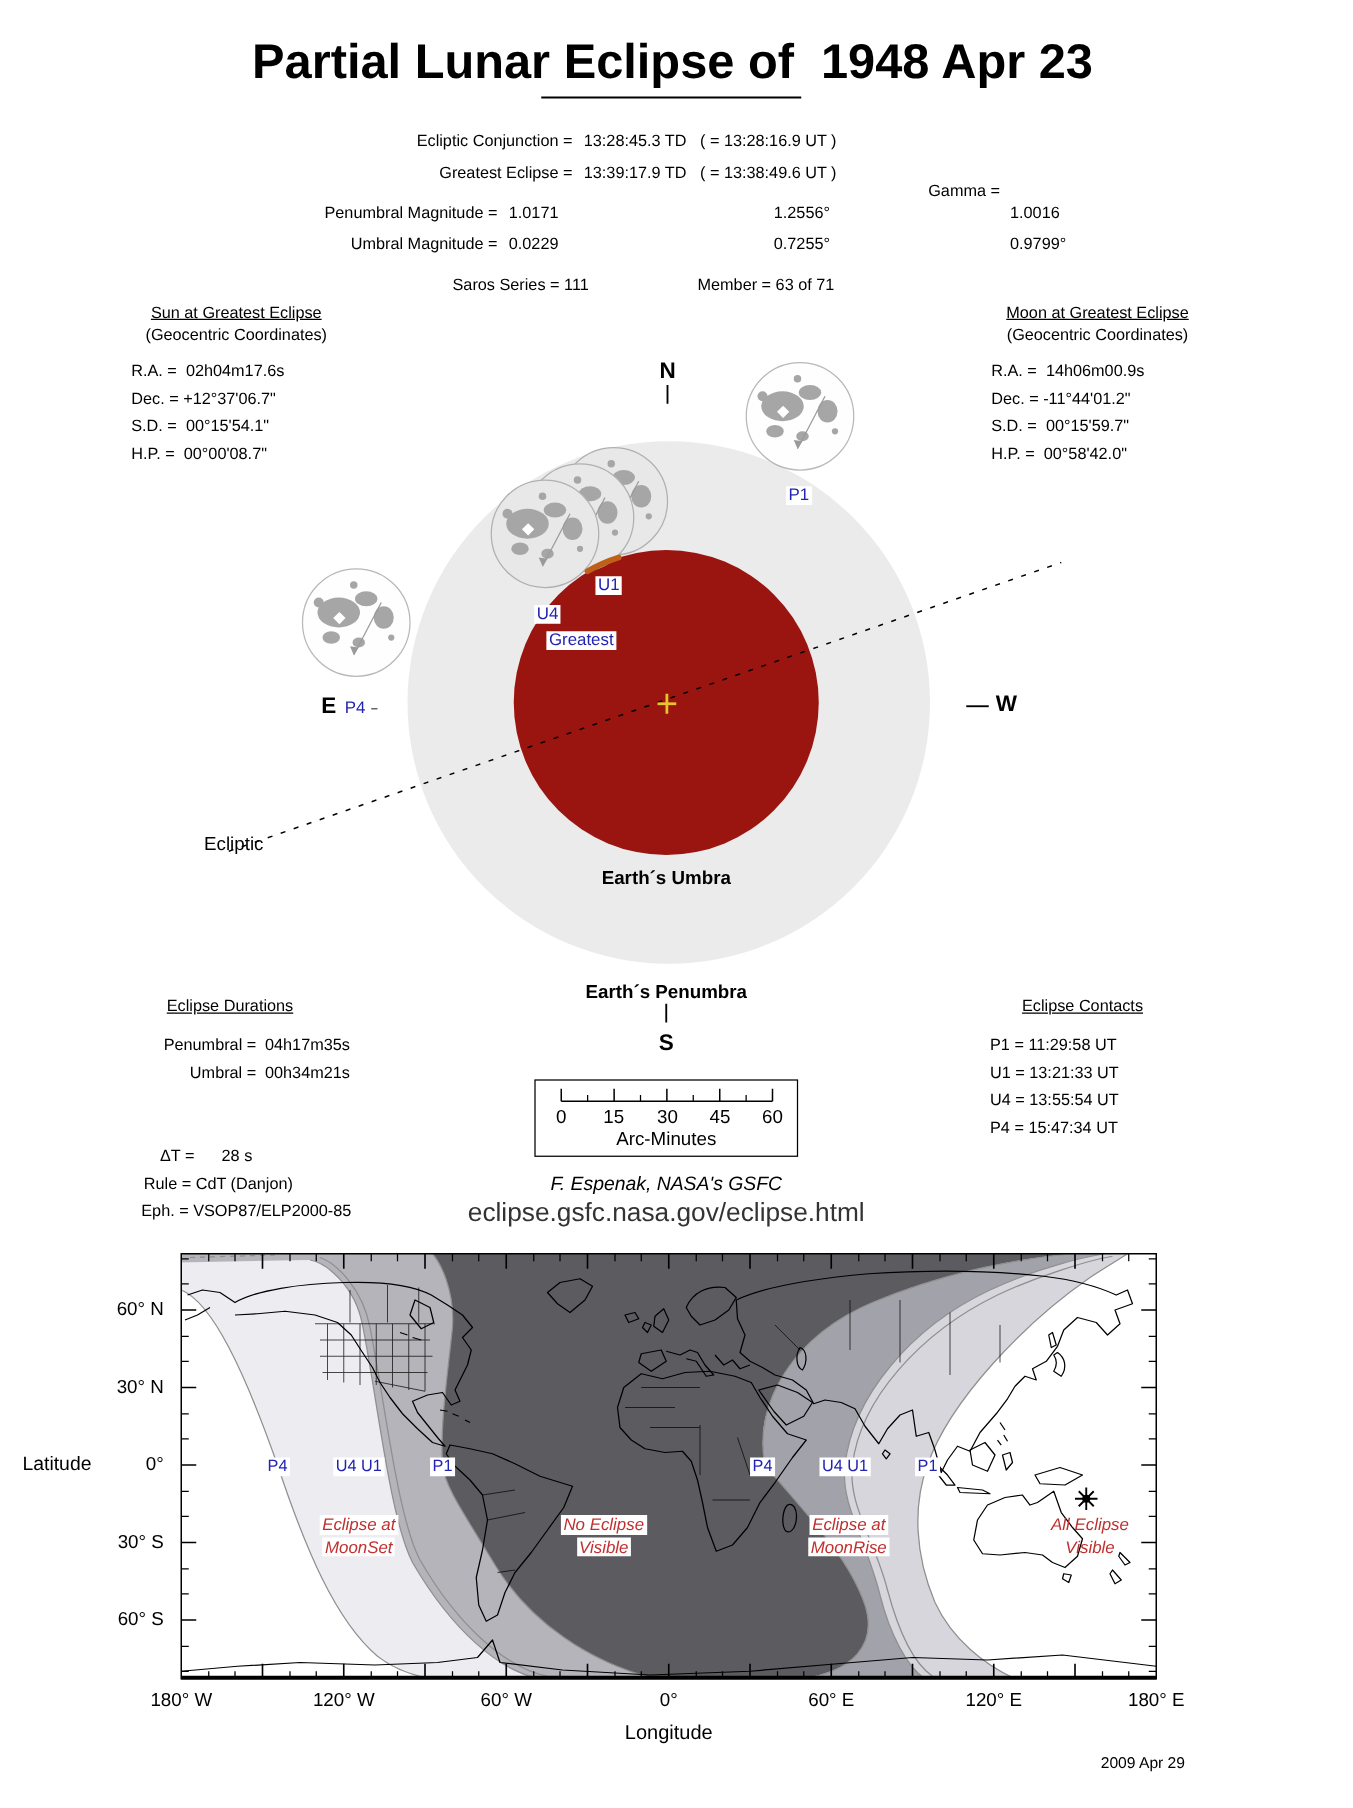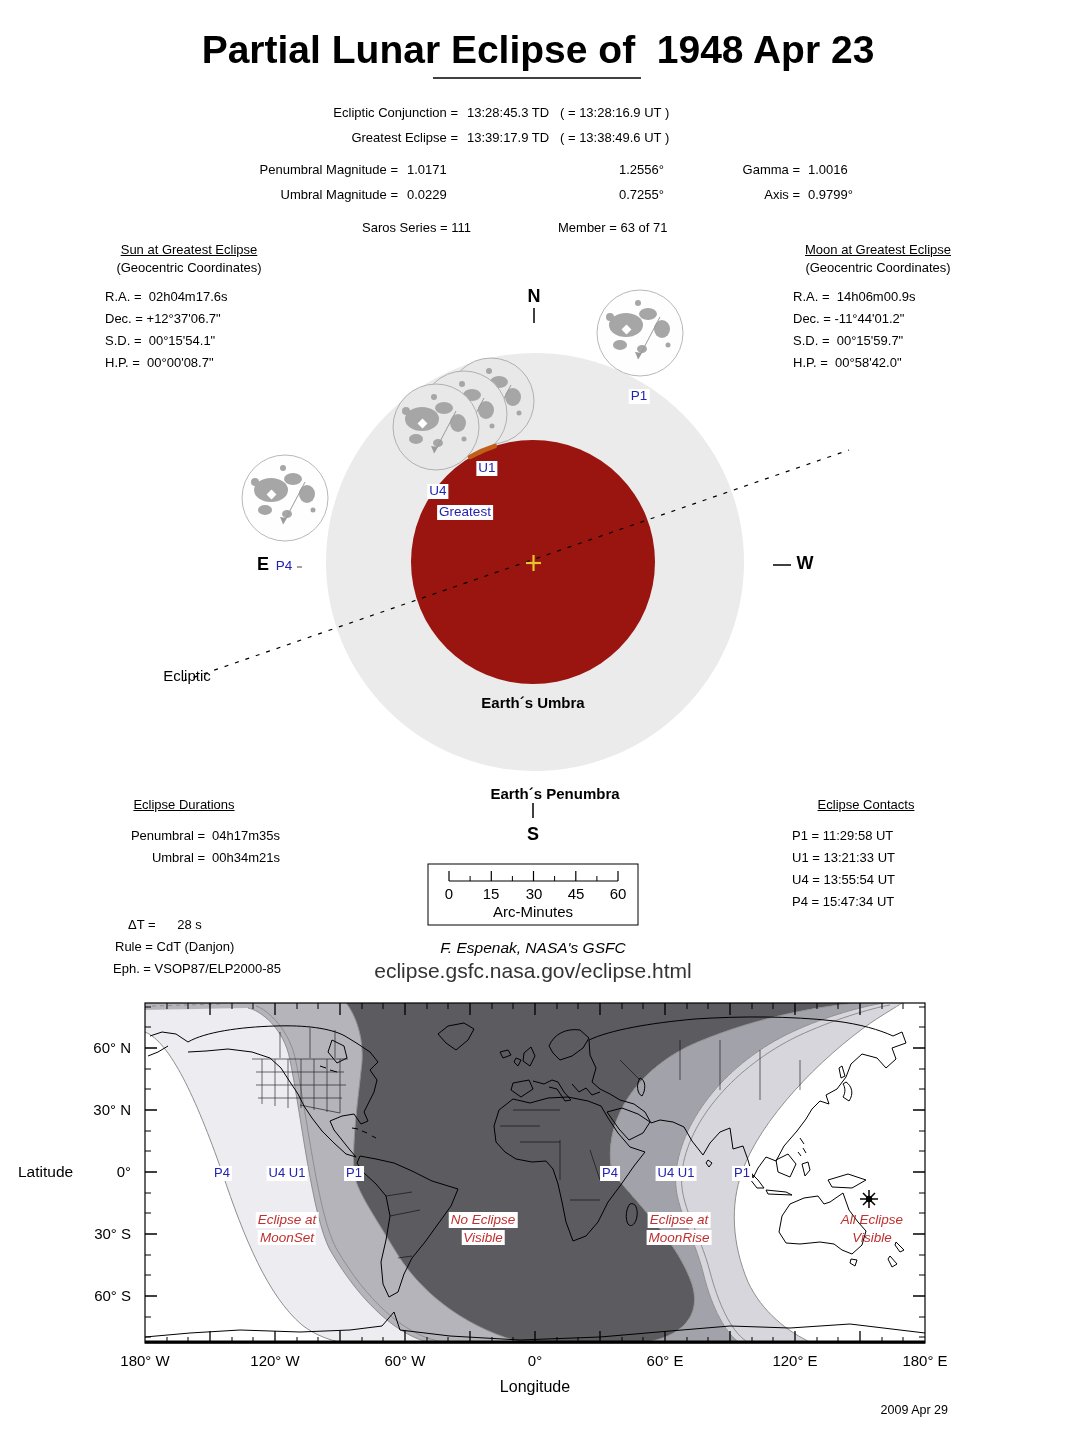--- a/index.html
+++ b/index.html
@@ -190,23 +190,22 @@
 <div class="abs pre t16" style="left:467px;top:106px;">13:28:45.3 TD   ( = 13:28:16.9 UT )</div>
 <div class="abs rlab t16" style="left:0;top:131px;width:458px;">Greatest Eclipse =</div>
 <div class="abs pre t16" style="left:467px;top:131px;">13:39:17.9 TD   ( = 13:38:49.6 UT )</div>
 
 <div class="abs rlab t16" style="left:0;top:163px;width:398px;">Penumbral Magnitude =</div>
 <div class="abs pre t16" style="left:407px;top:163px;">1.0171</div>
 <div class="abs rlab t16" style="left:0;top:188px;width:398px;">Umbral Magnitude =</div>
 <div class="abs pre t16" style="left:407px;top:188px;">0.0229</div>
 <div class="abs pre t16" style="left:619px;top:163px;">1.2556°</div>
 <div class="abs pre t16" style="left:619px;top:188px;">0.7255°</div>
-<div class="abs rlab t16" style="left:0;top:163px;width:800px;">Gamma =</div>
+<div class="abs rlab t16" style="left:0;top:146px;width:800px;">Gamma =</div>
 <div class="abs pre t16" style="left:808px;top:163px;">1.0016</div>
-<div class="abs rlab t16" style="left:0;top:188px;width:800px;">Axis =</div>
 <div class="abs pre t16" style="left:808px;top:188px;">0.9799°</div>
 
 <div class="abs pre t16" style="left:362px;top:221px;">Saros Series = 111</div>
 <div class="abs pre t16" style="left:558px;top:221px;">Member = 63 of 71</div>
 
 <div class="abs ctr u t16" style="left:189px;top:243px;">Sun at Greatest Eclipse</div>
 <div class="abs ctr t16" style="left:189px;top:261px;">(Geocentric Coordinates)</div>
 <div class="abs pre t16" style="left:105px;top:290px;">R.A. =  02h04m17.6s</div>
 <div class="abs pre t16" style="left:105px;top:312px;">Dec. = +12°37'06.7"</div>
 <div class="abs pre t16" style="left:105px;top:334px;">S.D. =  00°15'54.1"</div>
@@ -222,21 +221,21 @@
 <div class="abs ctr dir" style="left:534px;top:286px;">N</div>
 <div class="abs ctr dir" style="left:533px;top:824px;">S</div>
 <div class="abs ctr dir" style="left:263px;top:554px;">E</div>
 <div class="abs ctr dir" style="left:805px;top:553px;">W</div>
 <div class="abs ctr blue" style="left:639px;top:389px;">P1</div>
 <div class="abs ctr blue" style="left:487px;top:461px;">U1</div>
 <div class="abs ctr blue" style="left:438px;top:484px;">U4</div>
 <div class="abs ctr blue" style="left:465px;top:505px;">Greatest</div>
 <div class="abs ctr blue" style="left:284px;top:559px;">P4</div>
 <div class="abs ctr b t15" style="left:533px;top:695px;">Earth´s Umbra</div>
-<div class="abs ctr b t15" style="left:555px;top:786px;">Earth´s Penumbra</div>
+<div class="abs ctr b t15" style="left:533px;top:786px;">Earth´s Penumbra</div>
 <div class="abs ctr t15" style="left:187px;top:668px;">Ecliptic</div>
 
 <div class="abs ctr u t16" style="left:184px;top:798px;">Eclipse Durations</div>
 <div class="abs rlab t16" style="left:0;top:829px;width:205px;">Penumbral =</div>
 <div class="abs pre t16" style="left:212px;top:829px;">04h17m35s</div>
 <div class="abs rlab t16" style="left:0;top:851px;width:205px;">Umbral =</div>
 <div class="abs pre t16" style="left:212px;top:851px;">00h34m21s</div>
 
 <div class="abs ctr u t16" style="left:866px;top:798px;">Eclipse Contacts</div>
 <div class="abs pre t16" style="left:792px;top:829px;">P1 = 11:29:58 UT</div>

